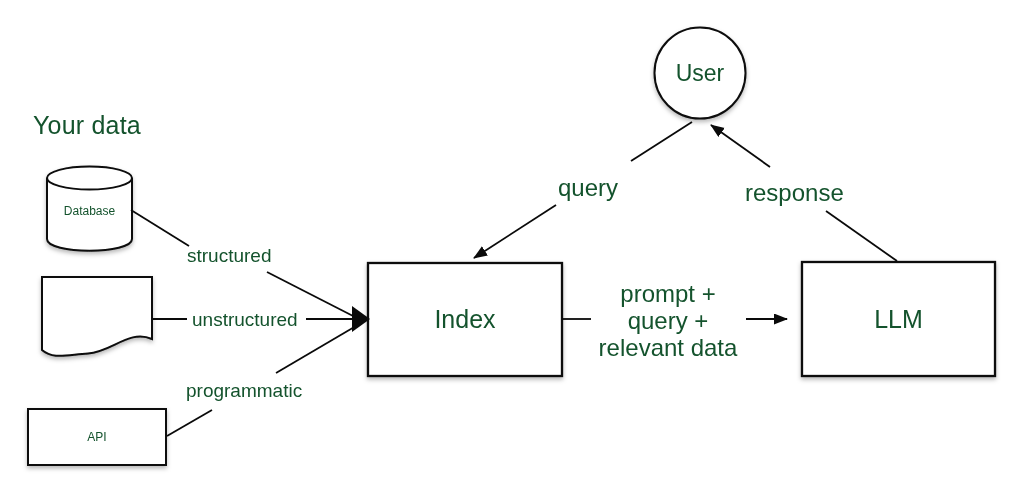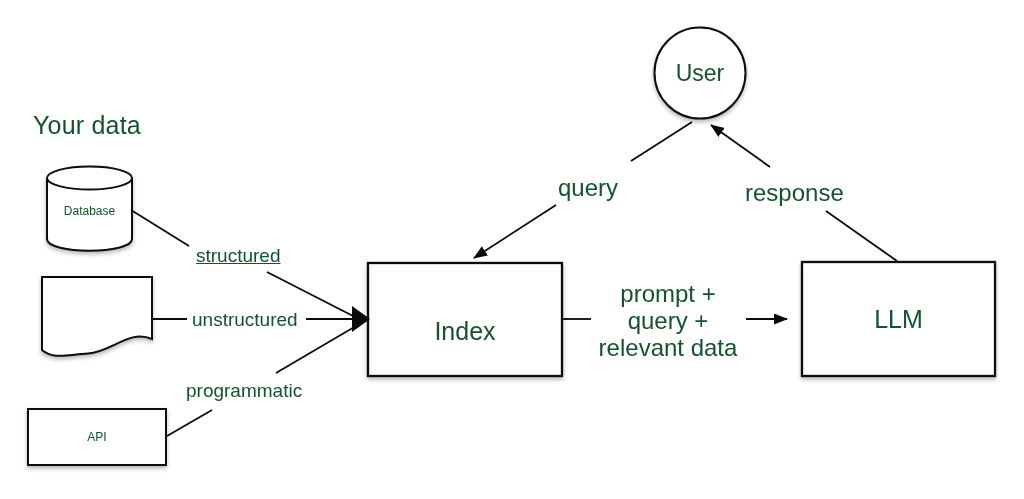--- a/index.html
+++ b/index.html
@@ -90,27 +90,27 @@
     </g>
   </svg>
 
   <div class="lbl title-lbl" style="left:33px;top:111px;">Your data</div>
 
   <div class="lbl node-lbl small-node" style="left:47px;top:170px;width:85px;height:82px;">Database</div>
 
 
   <div class="lbl node-lbl small-node" style="left:28px;top:409px;width:138px;height:56px;">API</div>
 
-  <div class="lbl node-lbl big-node" style="left:368px;top:263px;width:194px;height:113px;margin-top:12px;">Index</div>
+  <div class="lbl node-lbl big-node" style="left:368px;top:263px;width:194px;height:113px;">Index</div>
 
   <div class="lbl node-lbl big-node" style="left:802px;top:262px;width:193px;height:114px;">LLM</div>
 
   <div class="lbl node-lbl user-node" style="left:654px;top:27px;width:92px;height:92px;">User</div>
 
-  <div class="lbl edge-lbl-sm" style="left:196px;top:245px;text-decoration:underline;">structured</div>
+  <div class="lbl edge-lbl-sm" style="left:187px;top:245px;">structured</div>
 
   <div class="lbl edge-lbl-sm" style="left:192px;top:309px;">unstructured</div>
 
   <div class="lbl edge-lbl-sm" style="left:186px;top:380px;">programmatic</div>
 
   <div class="lbl edge-lbl-lg" style="left:558px;top:174px;">query</div>
 
   <div class="lbl edge-lbl-lg" style="left:745px;top:179px;">response</div>
 
   <div class="lbl edge-lbl-lg multiline" style="left:586px;top:280px;width:164px;">prompt +

